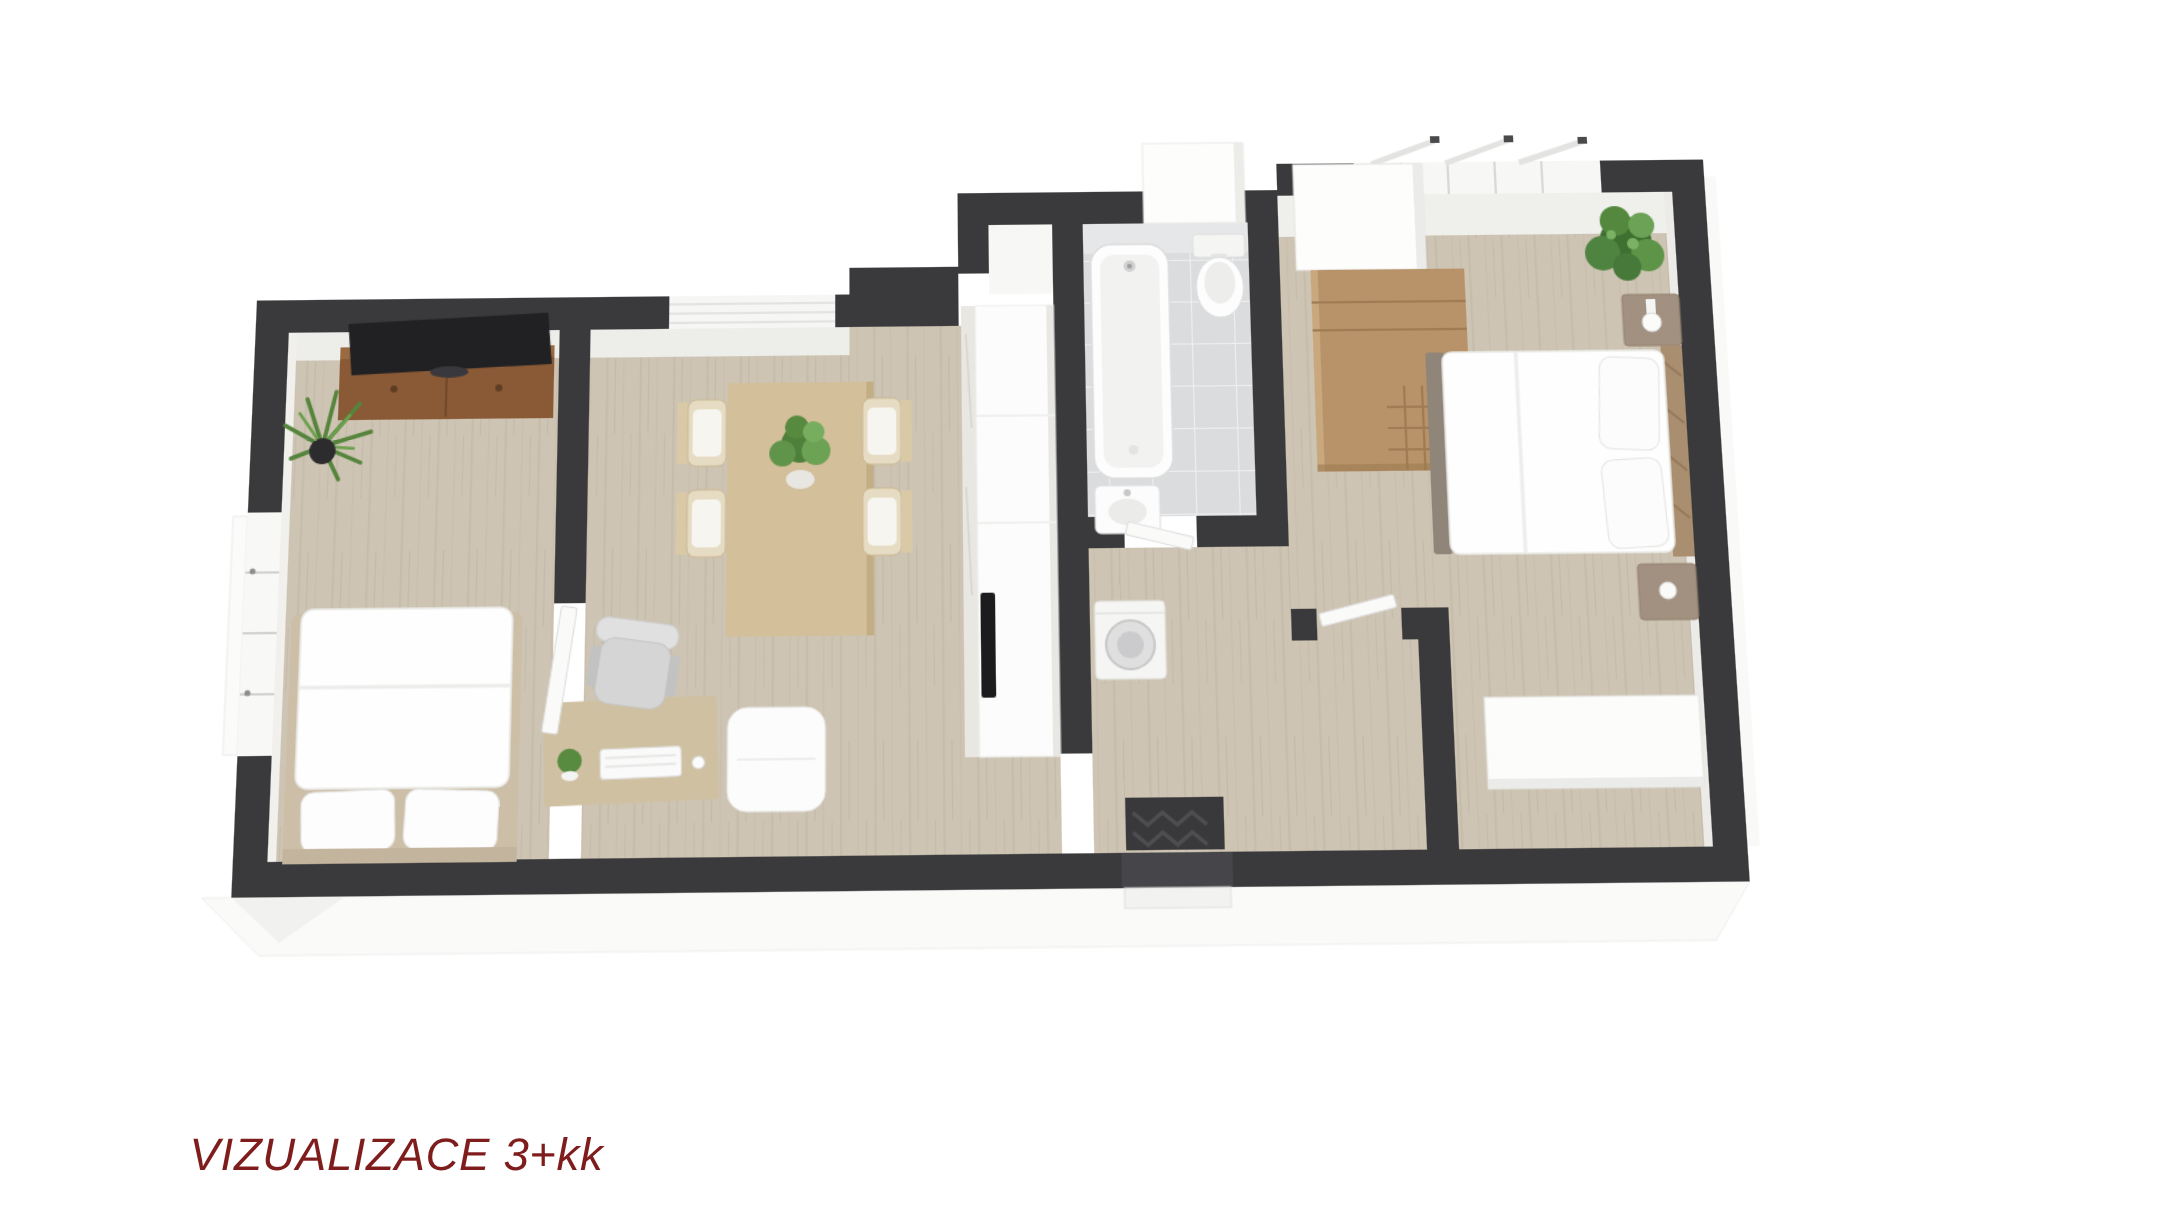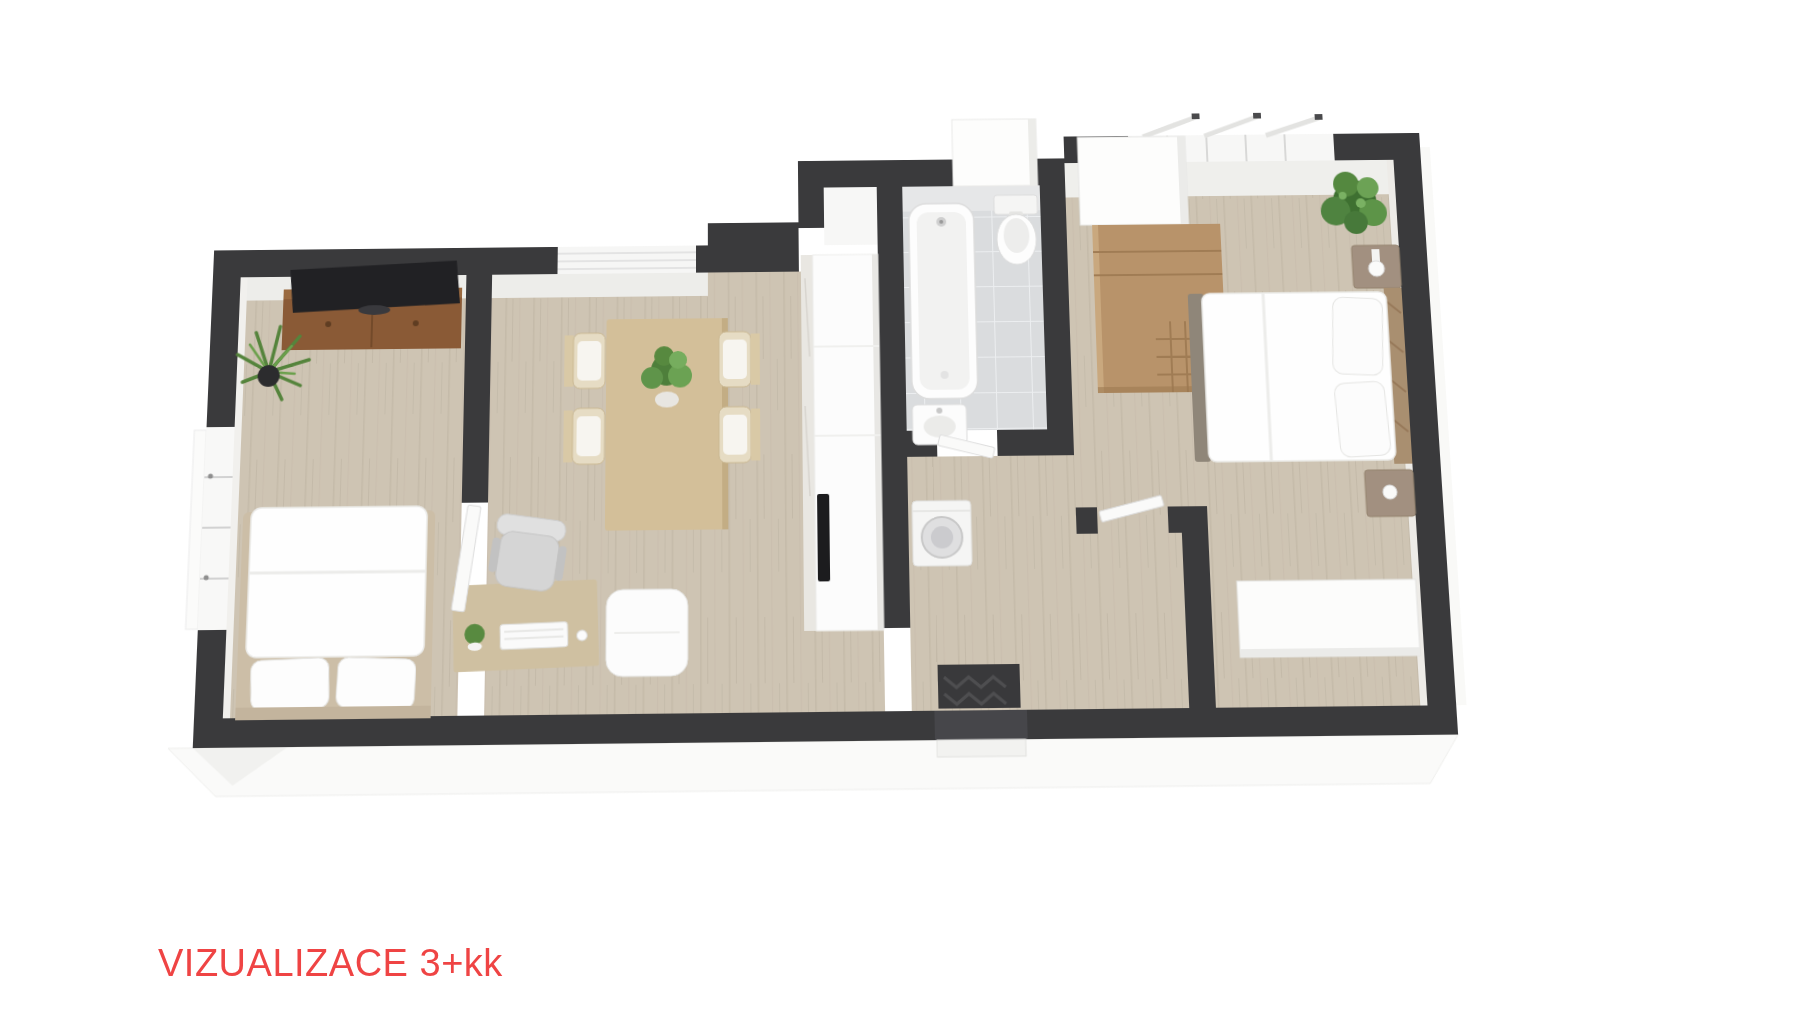--- a/index.html
+++ b/index.html
@@ -7,21 +7,21 @@
     position:relative;width:1800px;height:1013px;background:var(--background,#fff);
     overflow:hidden;font-family:"Liberation Sans", sans-serif;
   }
   .plan-wrap{
     position:absolute;left:168px;top:106px;width:1300px;height:685px;
     transform:perspective(1500px) rotateX(7.5deg) rotate(-0.6deg);
     transform-origin:50% 42%;
   }
   .caption{
     position:absolute;left:158px;top:942px;
-    font-size:38px;color:#ef4444;letter-spacing:0.5px;font-weight:400;
+    font-size:38px;color:#7f1d1d;letter-spacing:0.5px;font-weight:400;font-style:italic;
   }
   .wall{fill:var(--wall,#3a3a3c);}
   .floor-wood{fill:url(#woodPattern);}
   .floor-tile{fill:url(#tilePattern);}
   svg{display:block;}
 </style>
 </head>
 <body>
 
 <div class="stage">

